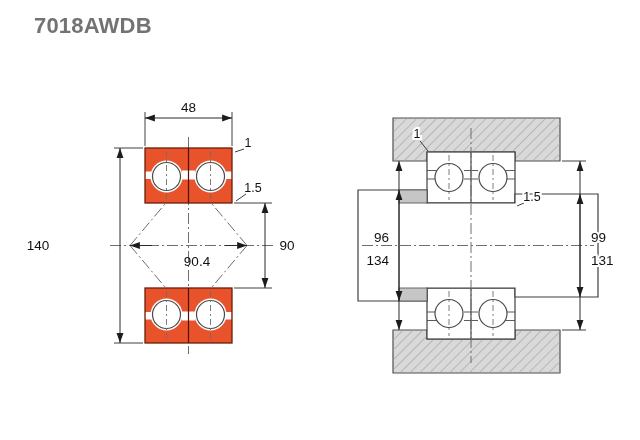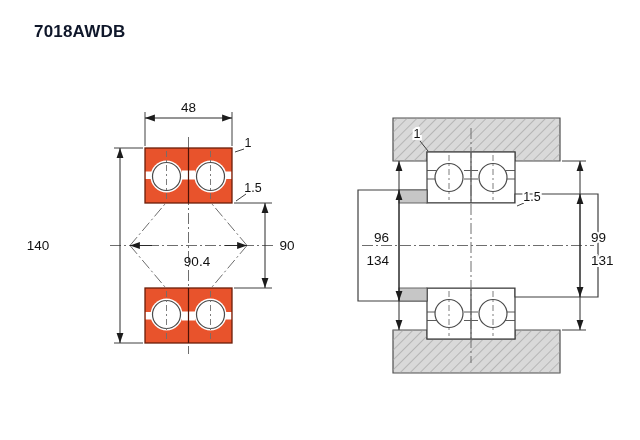--- a/index.html
+++ b/index.html
@@ -1,21 +1,21 @@
 <!DOCTYPE html>
 <html><head>
 <meta charset="utf-8">
 <style>
   html,body{margin:0;padding:0;}
   body{
     width:640px;height:440px;position:relative;background:#ffffff;overflow:hidden;
     font-family:"Liberation Sans", sans-serif;
   }
   .title{
-    position:absolute;left:34px;top:22px;font-size:17px;font-weight:700;color:#0f172a;
+    position:absolute;left:34px;top:13px;font-size:22px;font-weight:700;color:#737373;
     letter-spacing:.2px;
   }
   svg{position:absolute;left:0;top:0;}
   .dim{stroke:#2a2a2a;stroke-width:1;fill:none;}
   .ext{stroke:#2a2a2a;stroke-width:.9;fill:none;}
   .leader{stroke:#2a2a2a;stroke-width:.9;fill:none;}
   .cl{stroke:#6e6e6e;stroke-width:1;stroke-dasharray:11 3 2 3;fill:none;}
   .cl2{stroke:#6e6e6e;stroke-width:.9;stroke-dasharray:6 3 2 3;fill:none;}
   .dimtext{font:13.5px "Liberation Sans", sans-serif;fill:#111;}
   .smalltext{font:12.5px "Liberation Sans", sans-serif;fill:#111;}

